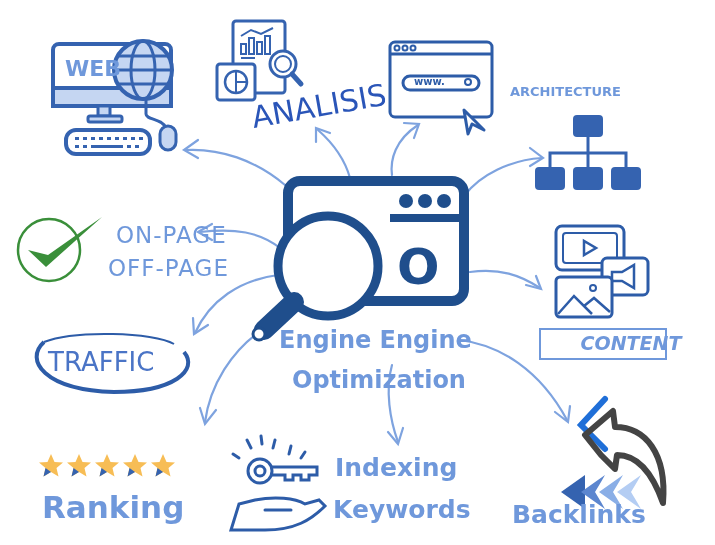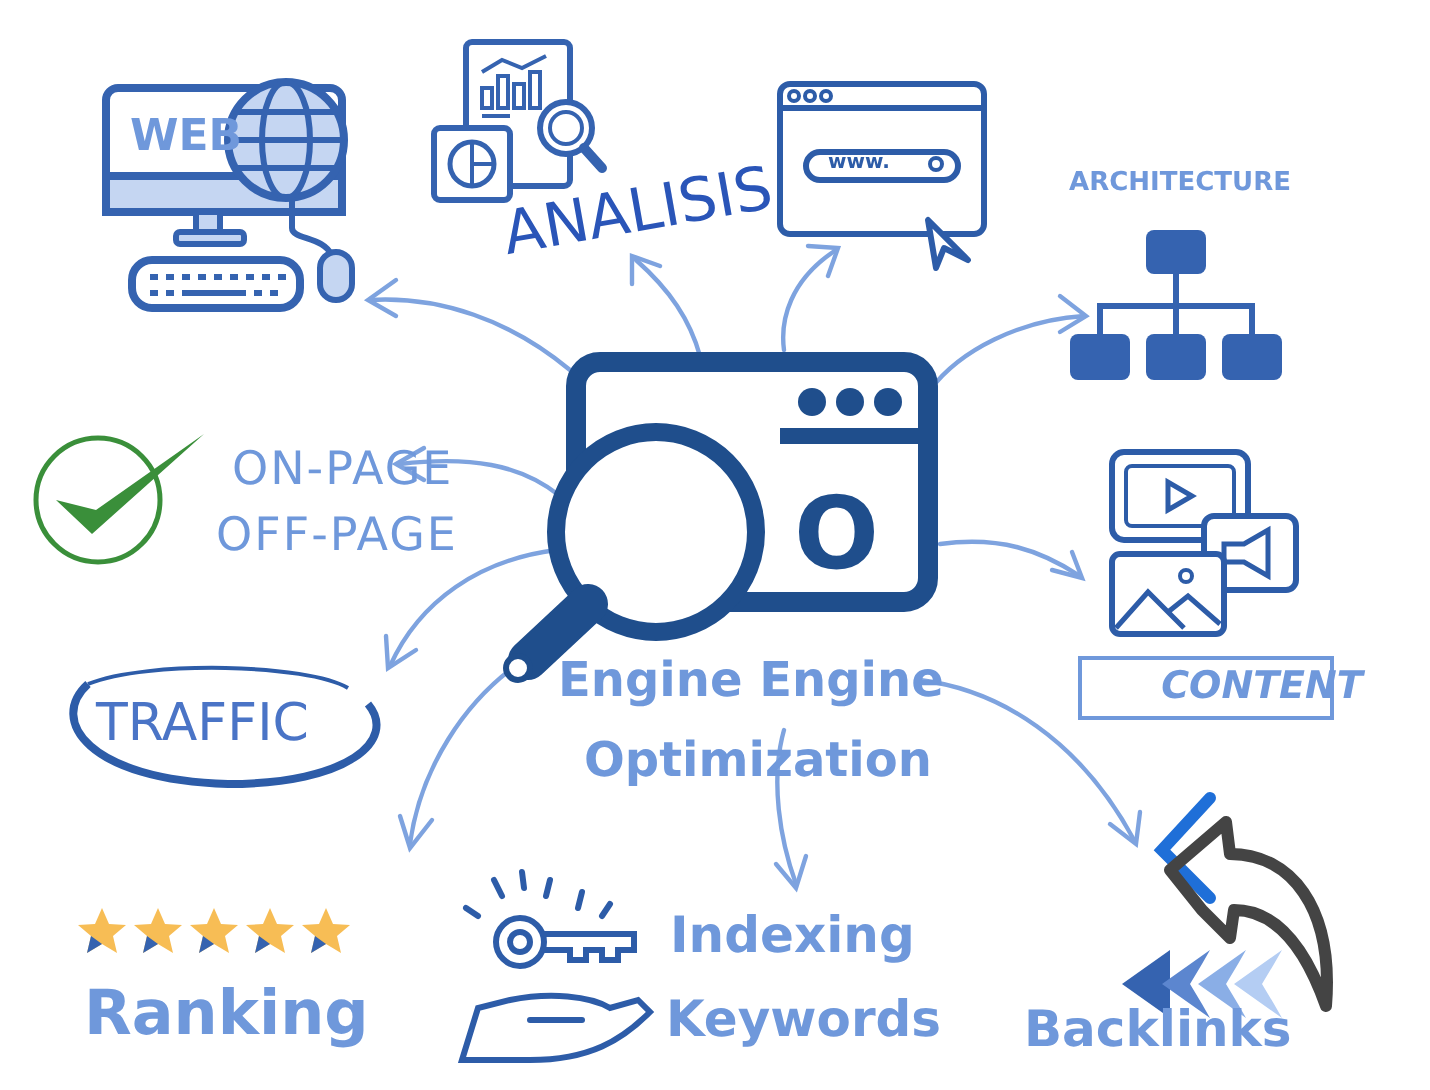--- a/index.html
+++ b/index.html
@@ -103,21 +103,21 @@
         <circle cx="25" cy="8" r="2.5"></circle>
       </g>
     <rect x="15" y="36" width="76" height="14" rx="7" fill="#fff" stroke="#2d5ca8" stroke-width="3"></rect>
     <circle cx="80" cy="42" r="3" fill="none" stroke="#2d5ca8" stroke-width="2"></circle>
     <path d="M76,70 L80,94 L84,84 L96,90 Z" fill="#fff" stroke="#2d5ca8" stroke-width="3" stroke-linejoin="round"></path>
   </svg>
   <div class="abs" style="left:26px;top:36px;font-size:10px;font-weight:bold;color:#2d5ca8;">www.</div>
 </div>
 
 <div class="abs" style="left:510px;top:58px;width:160px;height:140px;">
-  <div class="abs lbl-light" style="left:0;top:26px;width:160px;text-align:center;font-size:13px;">ARCHITECTURE</div>
+  <div class="abs lbl-light" style="left:0;top:26px;width:160px;text-align:left;font-size:13px;">ARCHITECTURE</div>
   <svg width="120" height="80" style="left:25px;top:55px">
     <rect x="38" y="2" width="30" height="22" rx="4" fill="#3563b0"></rect>
     <line x1="53" y1="24" x2="53" y2="56" stroke="#3563b0" stroke-width="3"></line>
     <polyline points="15,56 15,40 91,40 91,56" fill="none" stroke="#3563b0" stroke-width="3"></polyline>
     <rect x="0" y="54" width="30" height="23" rx="4" fill="#3563b0"></rect>
     <rect x="38" y="54" width="30" height="23" rx="4" fill="#3563b0"></rect>
     <rect x="76" y="54" width="30" height="23" rx="4" fill="#3563b0"></rect>
   </svg>
 </div>
 

